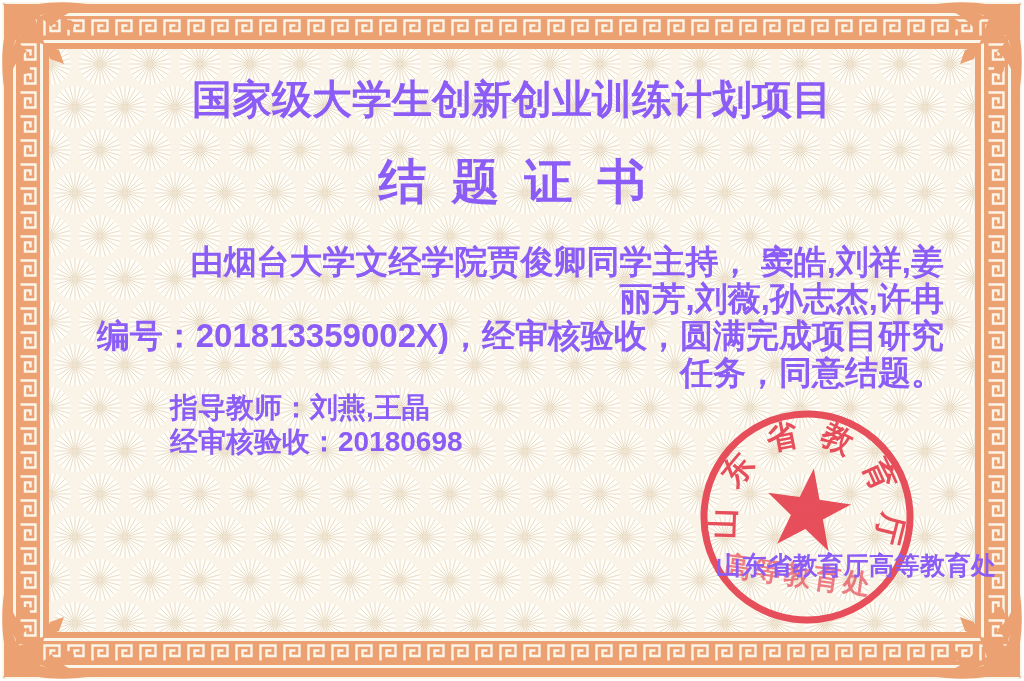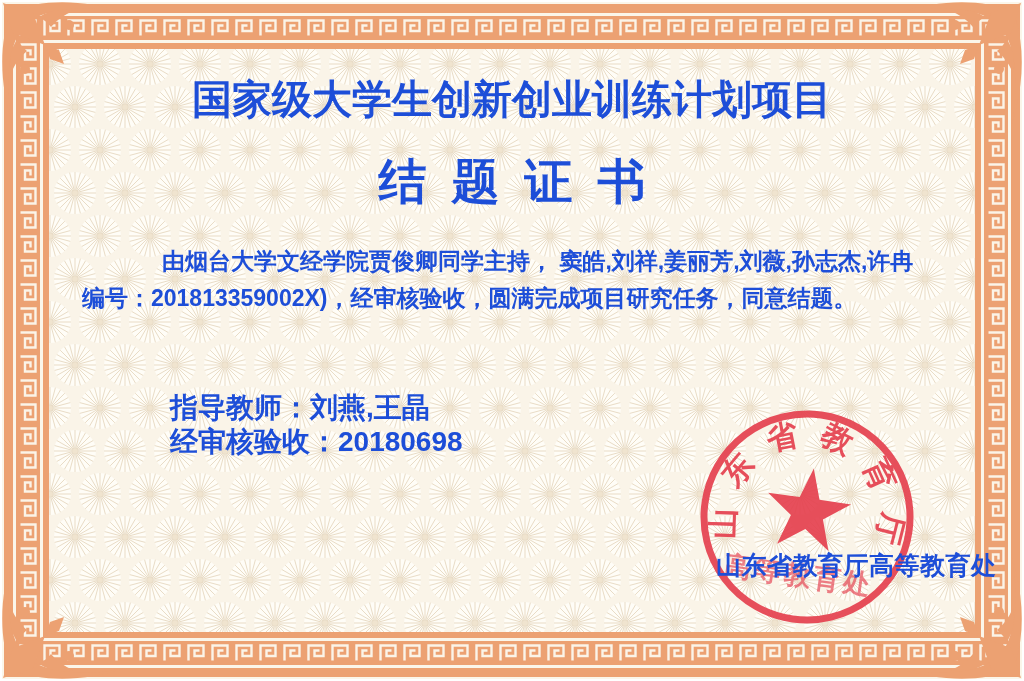--- a/index.html
+++ b/index.html
@@ -1,22 +1,22 @@
 <!DOCTYPE html>
 <html><head>
 <meta charset="utf-8">
 <style>
   html,body{margin:0;padding:0;}
   body{background:#ffffff;font-family:"Liberation Sans",sans-serif;}
   .page{position:relative;width:1024px;height:681px;background:#ffffff;overflow:hidden;}
   .bgsvg{position:absolute;left:0;top:0;z-index:0;}
-  .txt{position:absolute;color:#1d4ed8;font-weight:bold;z-index:2;}
+  .txt{position:absolute;color:#8b5cf6;font-weight:bold;z-index:2;}
   .title{top:72px;left:0;width:1024px;text-align:center;font-size:40px;letter-spacing:0px;}
   .subtitle{top:150px;left:0;width:1024px;text-align:center;font-size:48px;letter-spacing:25px;text-indent:25px;}
-  .body-block{top:243px;left:82px;width:862px;font-size:23px;line-height:37px;}
+  .body-block{top:243px;left:82px;width:862px;font-size:33px;line-height:37px;text-align:right;}
   .body-line.indent{padding-left:80px;}
   .meta-block{top:391px;left:170px;font-size:28px;line-height:34px;}
   .issuer{top:549px;left:668px;font-size:25px;letter-spacing:0.5px;z-index:3;margin-left:48px;}
   .sealsvg{position:absolute;left:696px;top:406px;width:222px;height:222px;z-index:2;}
 </style>
 </head>
 <body>
 
 <div class="page">
 

